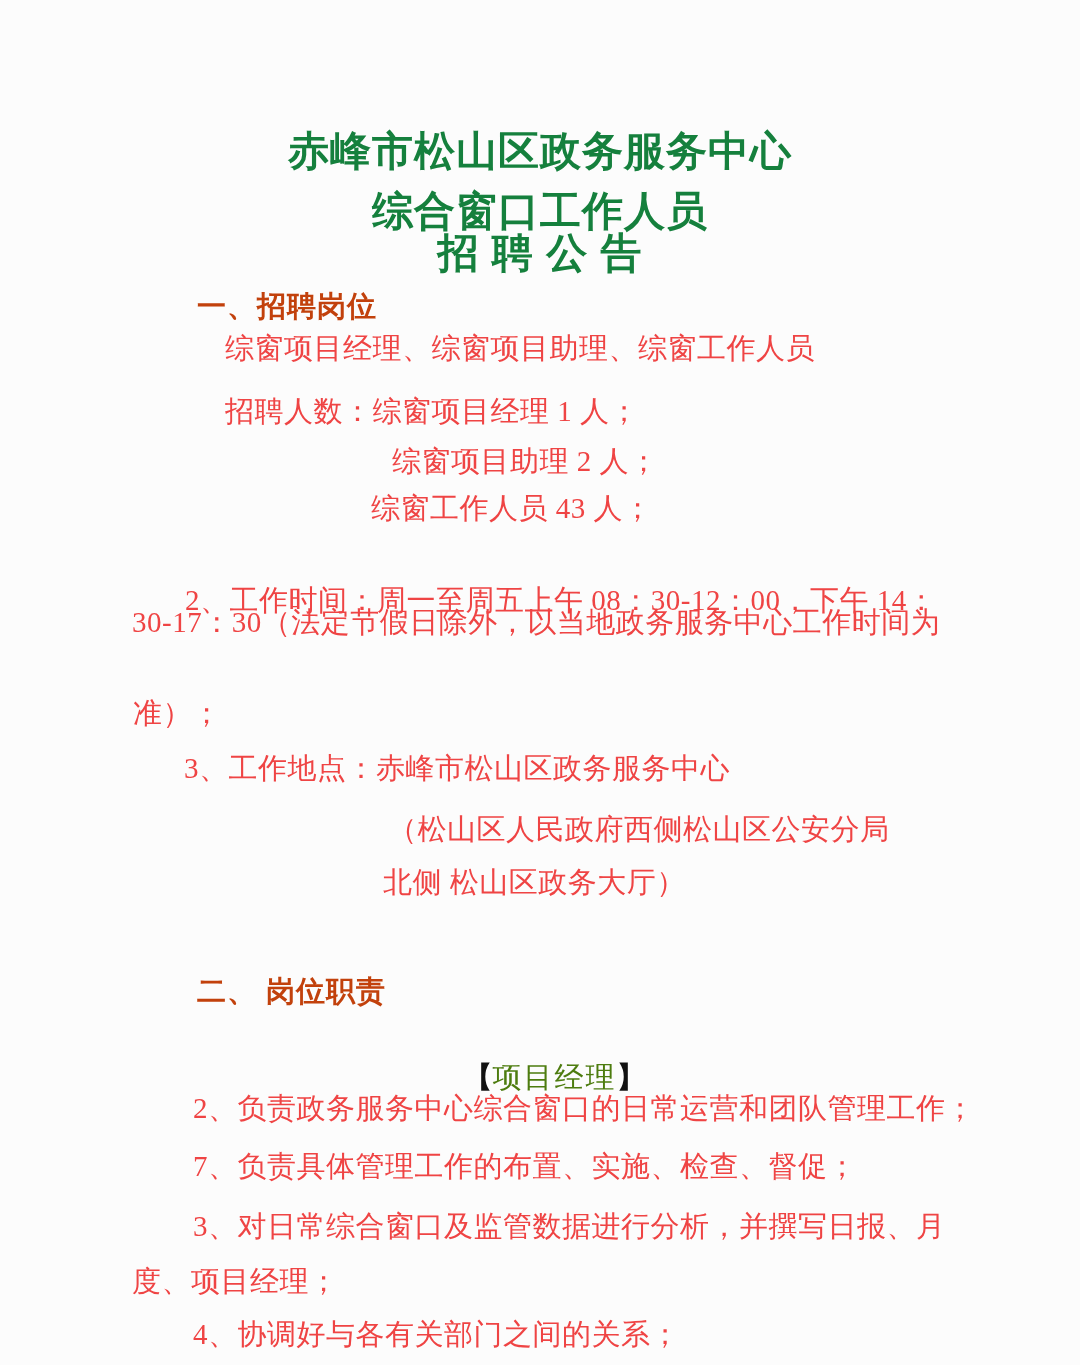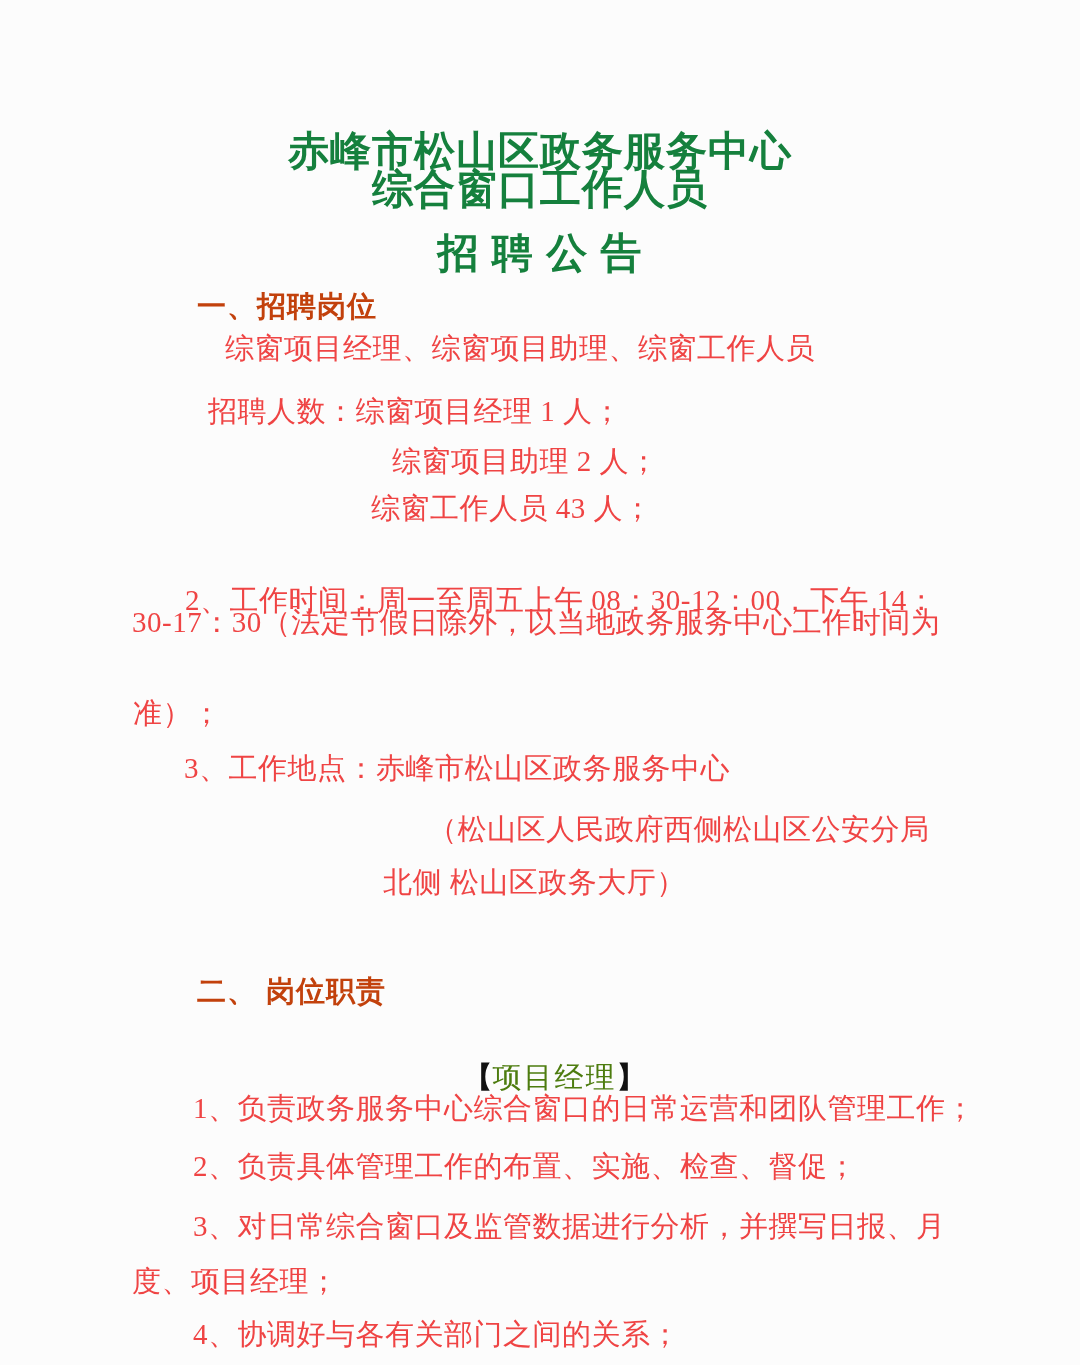--- a/index.html
+++ b/index.html
@@ -61,44 +61,44 @@
     letter-spacing:2px;
     color:#4d7c0f;
   }
 </style>
 </head>
 <body>
 
 <div class="page">
 
   <div class="title-line" style="top:130px;">赤峰市松山区政务服务中心</div>
-  <div class="title-line" style="top:168px;">综合窗口工作人员</div>
+  <div class="title-line" style="top:190px;">综合窗口工作人员</div>
   <div class="title-line" style="top:232px;">招 聘 公 告</div>
 
   <div class="line heading" style="left:197px;top:291px;">一、招聘岗位</div>
 
   <div class="line" style="left:225px;top:333px;">综窗项目经理、综窗项目助理、综窗工作人员</div>
 
-  <div class="line" style="left:208px;top:396px;">招聘人数：综窗项目经理 1 人；</div>
+  <div class="line" style="left:225px;top:396px;">招聘人数：综窗项目经理 1 人；</div>
   <div class="line" style="left:392px;top:446px;">综窗项目助理 2 人；</div>
   <div class="line" style="left:371px;top:493px;">综窗工作人员 43 人；</div>
 
   <div class="line" style="left:185px;top:585px;">2、工作时间：周一至周五上午 08：30-12：00，下午 14：</div>
   <div class="line" style="left:132px;top:607px;">30-17：30（法定节假日除外，以当地政务服务中心工作时间为</div>
   <div class="line" style="left:133px;top:698px;">准）；</div>
 
   <div class="line" style="left:184px;top:753px;">3、工作地点：赤峰市松山区政务服务中心</div>
-  <div class="line" style="left:388px;top:814px;margin-left:40px;">（松山区人民政府西侧松山区公安分局</div>
+  <div class="line" style="left:388px;top:814px;">（松山区人民政府西侧松山区公安分局</div>
   <div class="line" style="left:383px;top:867px;">北侧 松山区政务大厅）</div>
 
   <div class="line heading" style="left:197px;top:976px;">二、 岗位职责</div>
 
   <div class="subheading" style="top:1032px;">
     <span class="bracket">【</span><span class="bracket-label">项目经理</span><span class="bracket">】</span>
   </div>
 
-  <div class="line" style="left:193px;top:1093px;">1、负责政务服务中心综合窗口的日常运营和团队管理工作；</div>
-  <div class="line" style="left:193px;top:1151px;">2、负责具体管理工作的布置、实施、检查、督促；</div>
+  <div class="line" style="left:193px;top:1093px;">2、负责政务服务中心综合窗口的日常运营和团队管理工作；</div>
+  <div class="line" style="left:193px;top:1151px;">7、负责具体管理工作的布置、实施、检查、督促；</div>
   <div class="line" style="left:193px;top:1211px;">3、对日常综合窗口及监管数据进行分析，并撰写日报、月</div>
   <div class="line" style="left:132px;top:1266px;">度、项目经理；</div>
   <div class="line" style="left:193px;top:1319px;">4、协调好与各有关部门之间的关系；</div>
 
 </div>
 
 </body></html>

